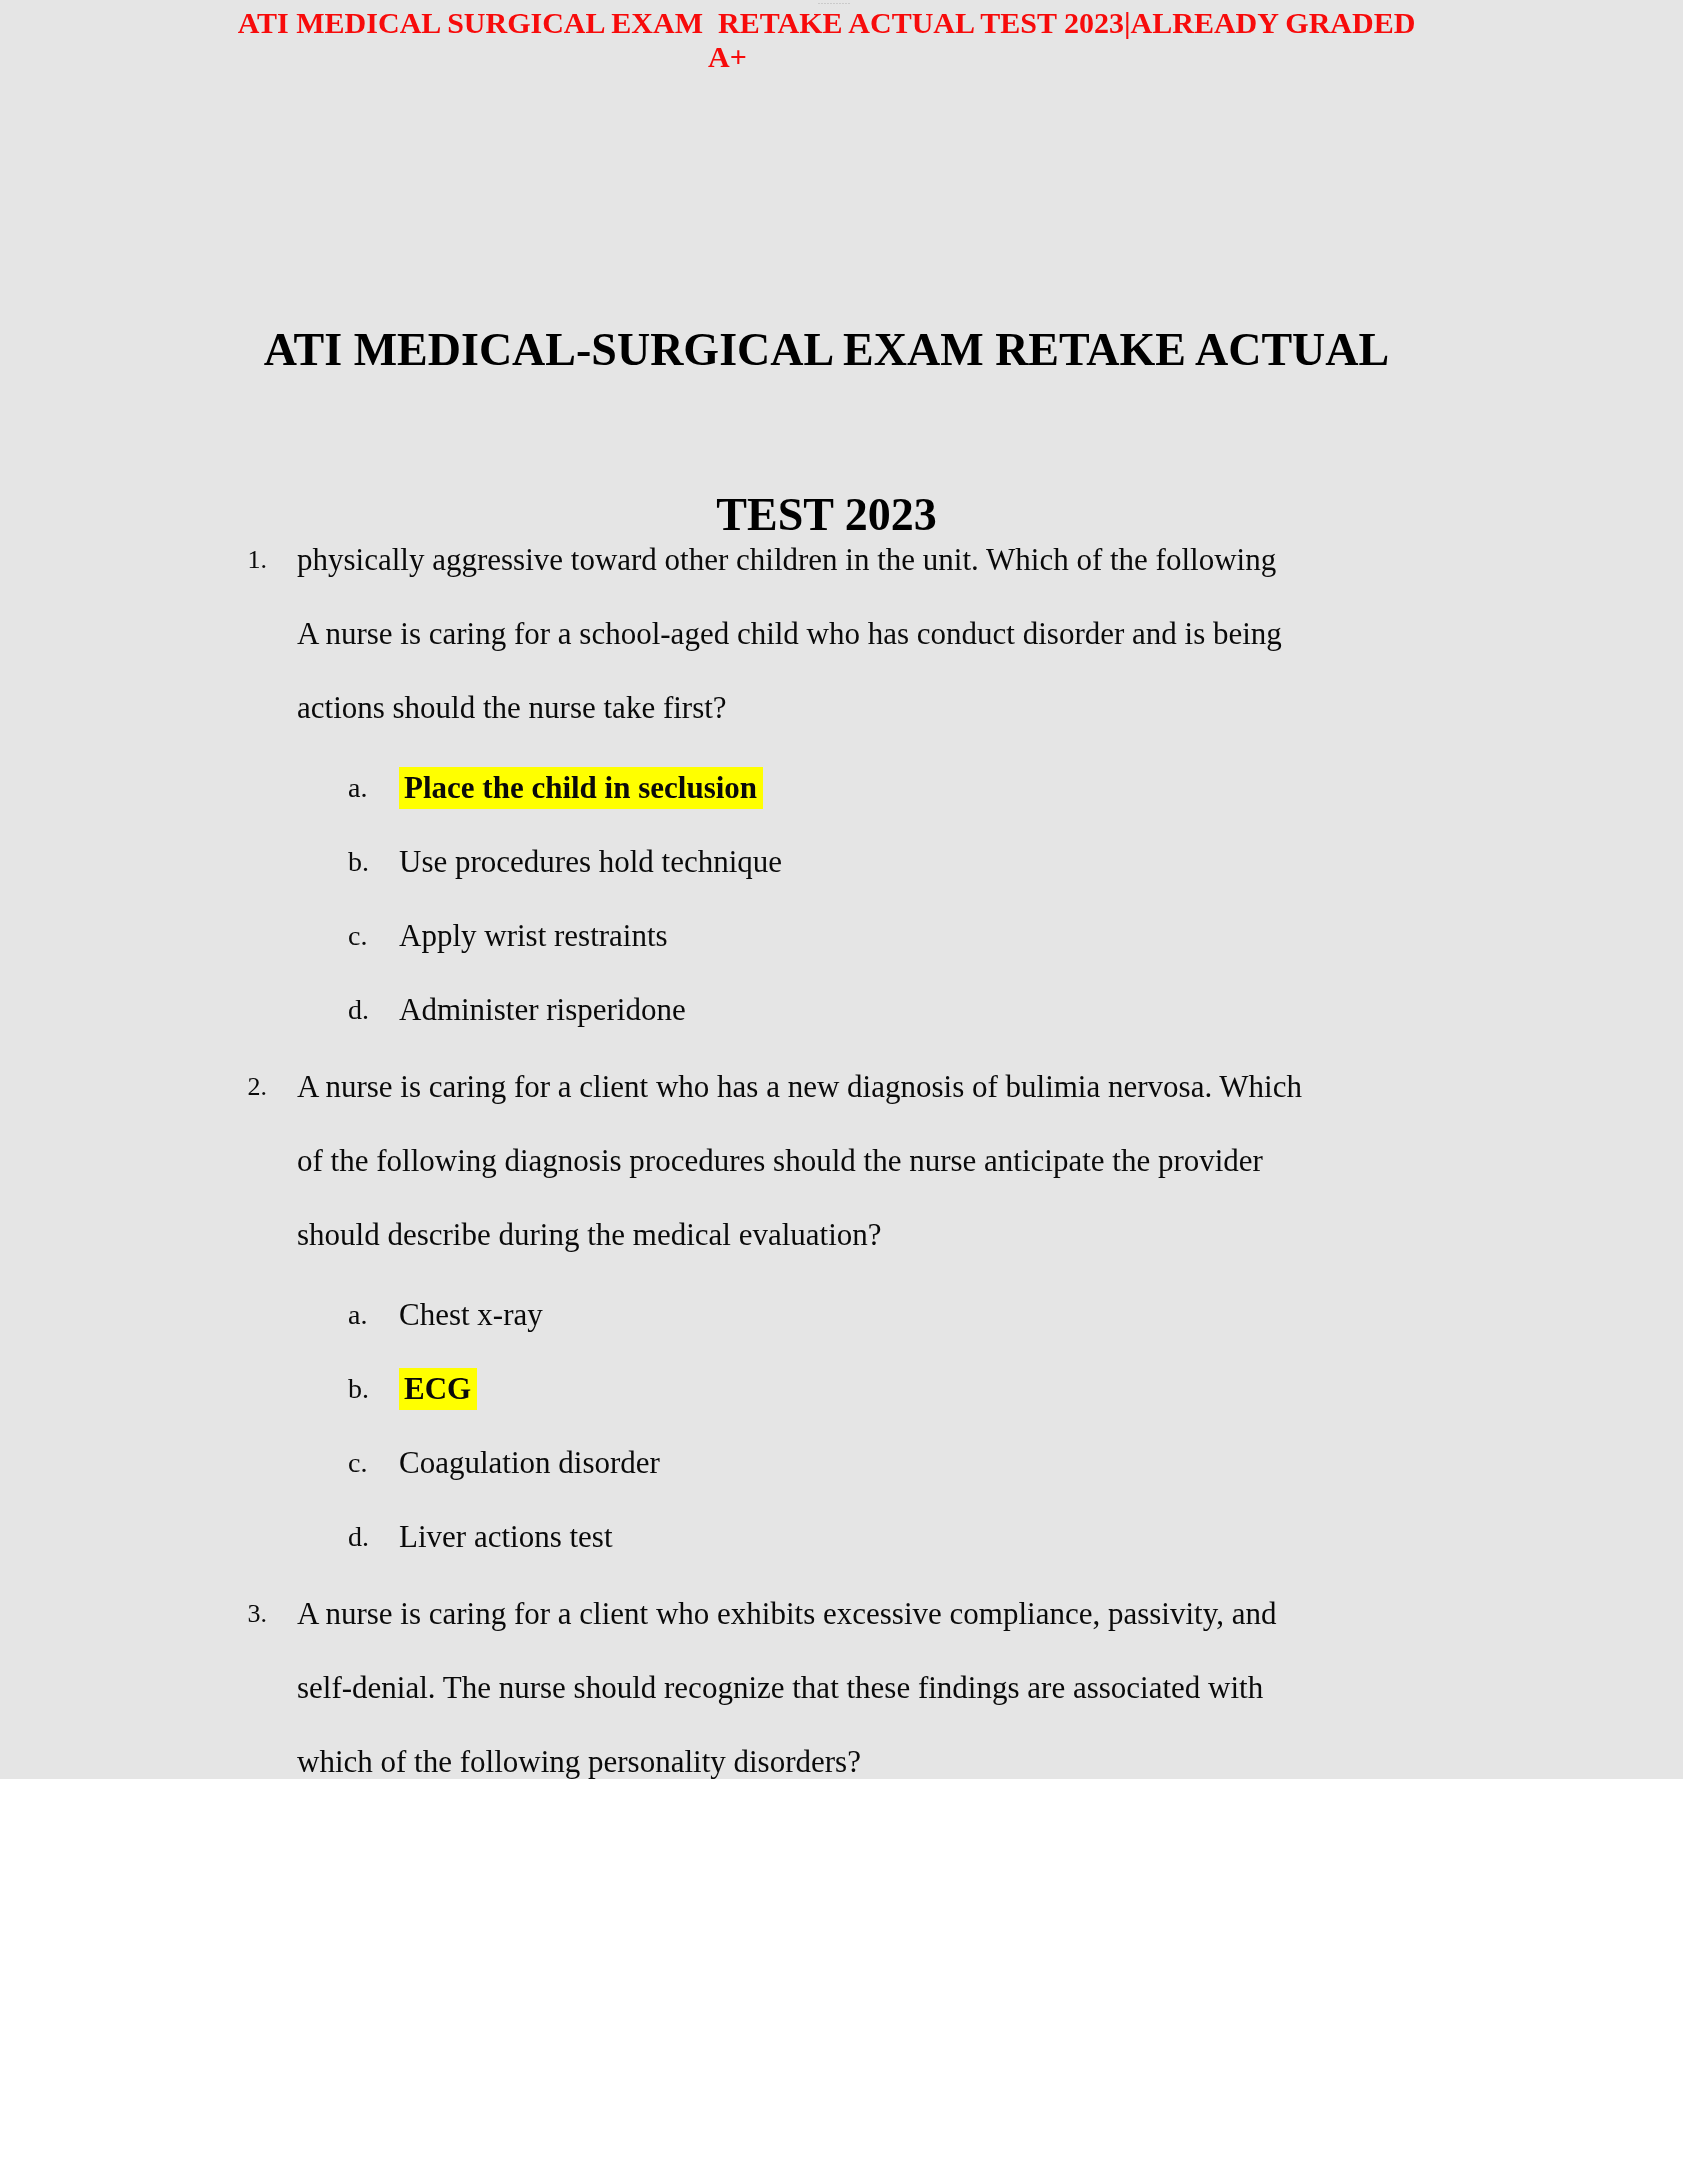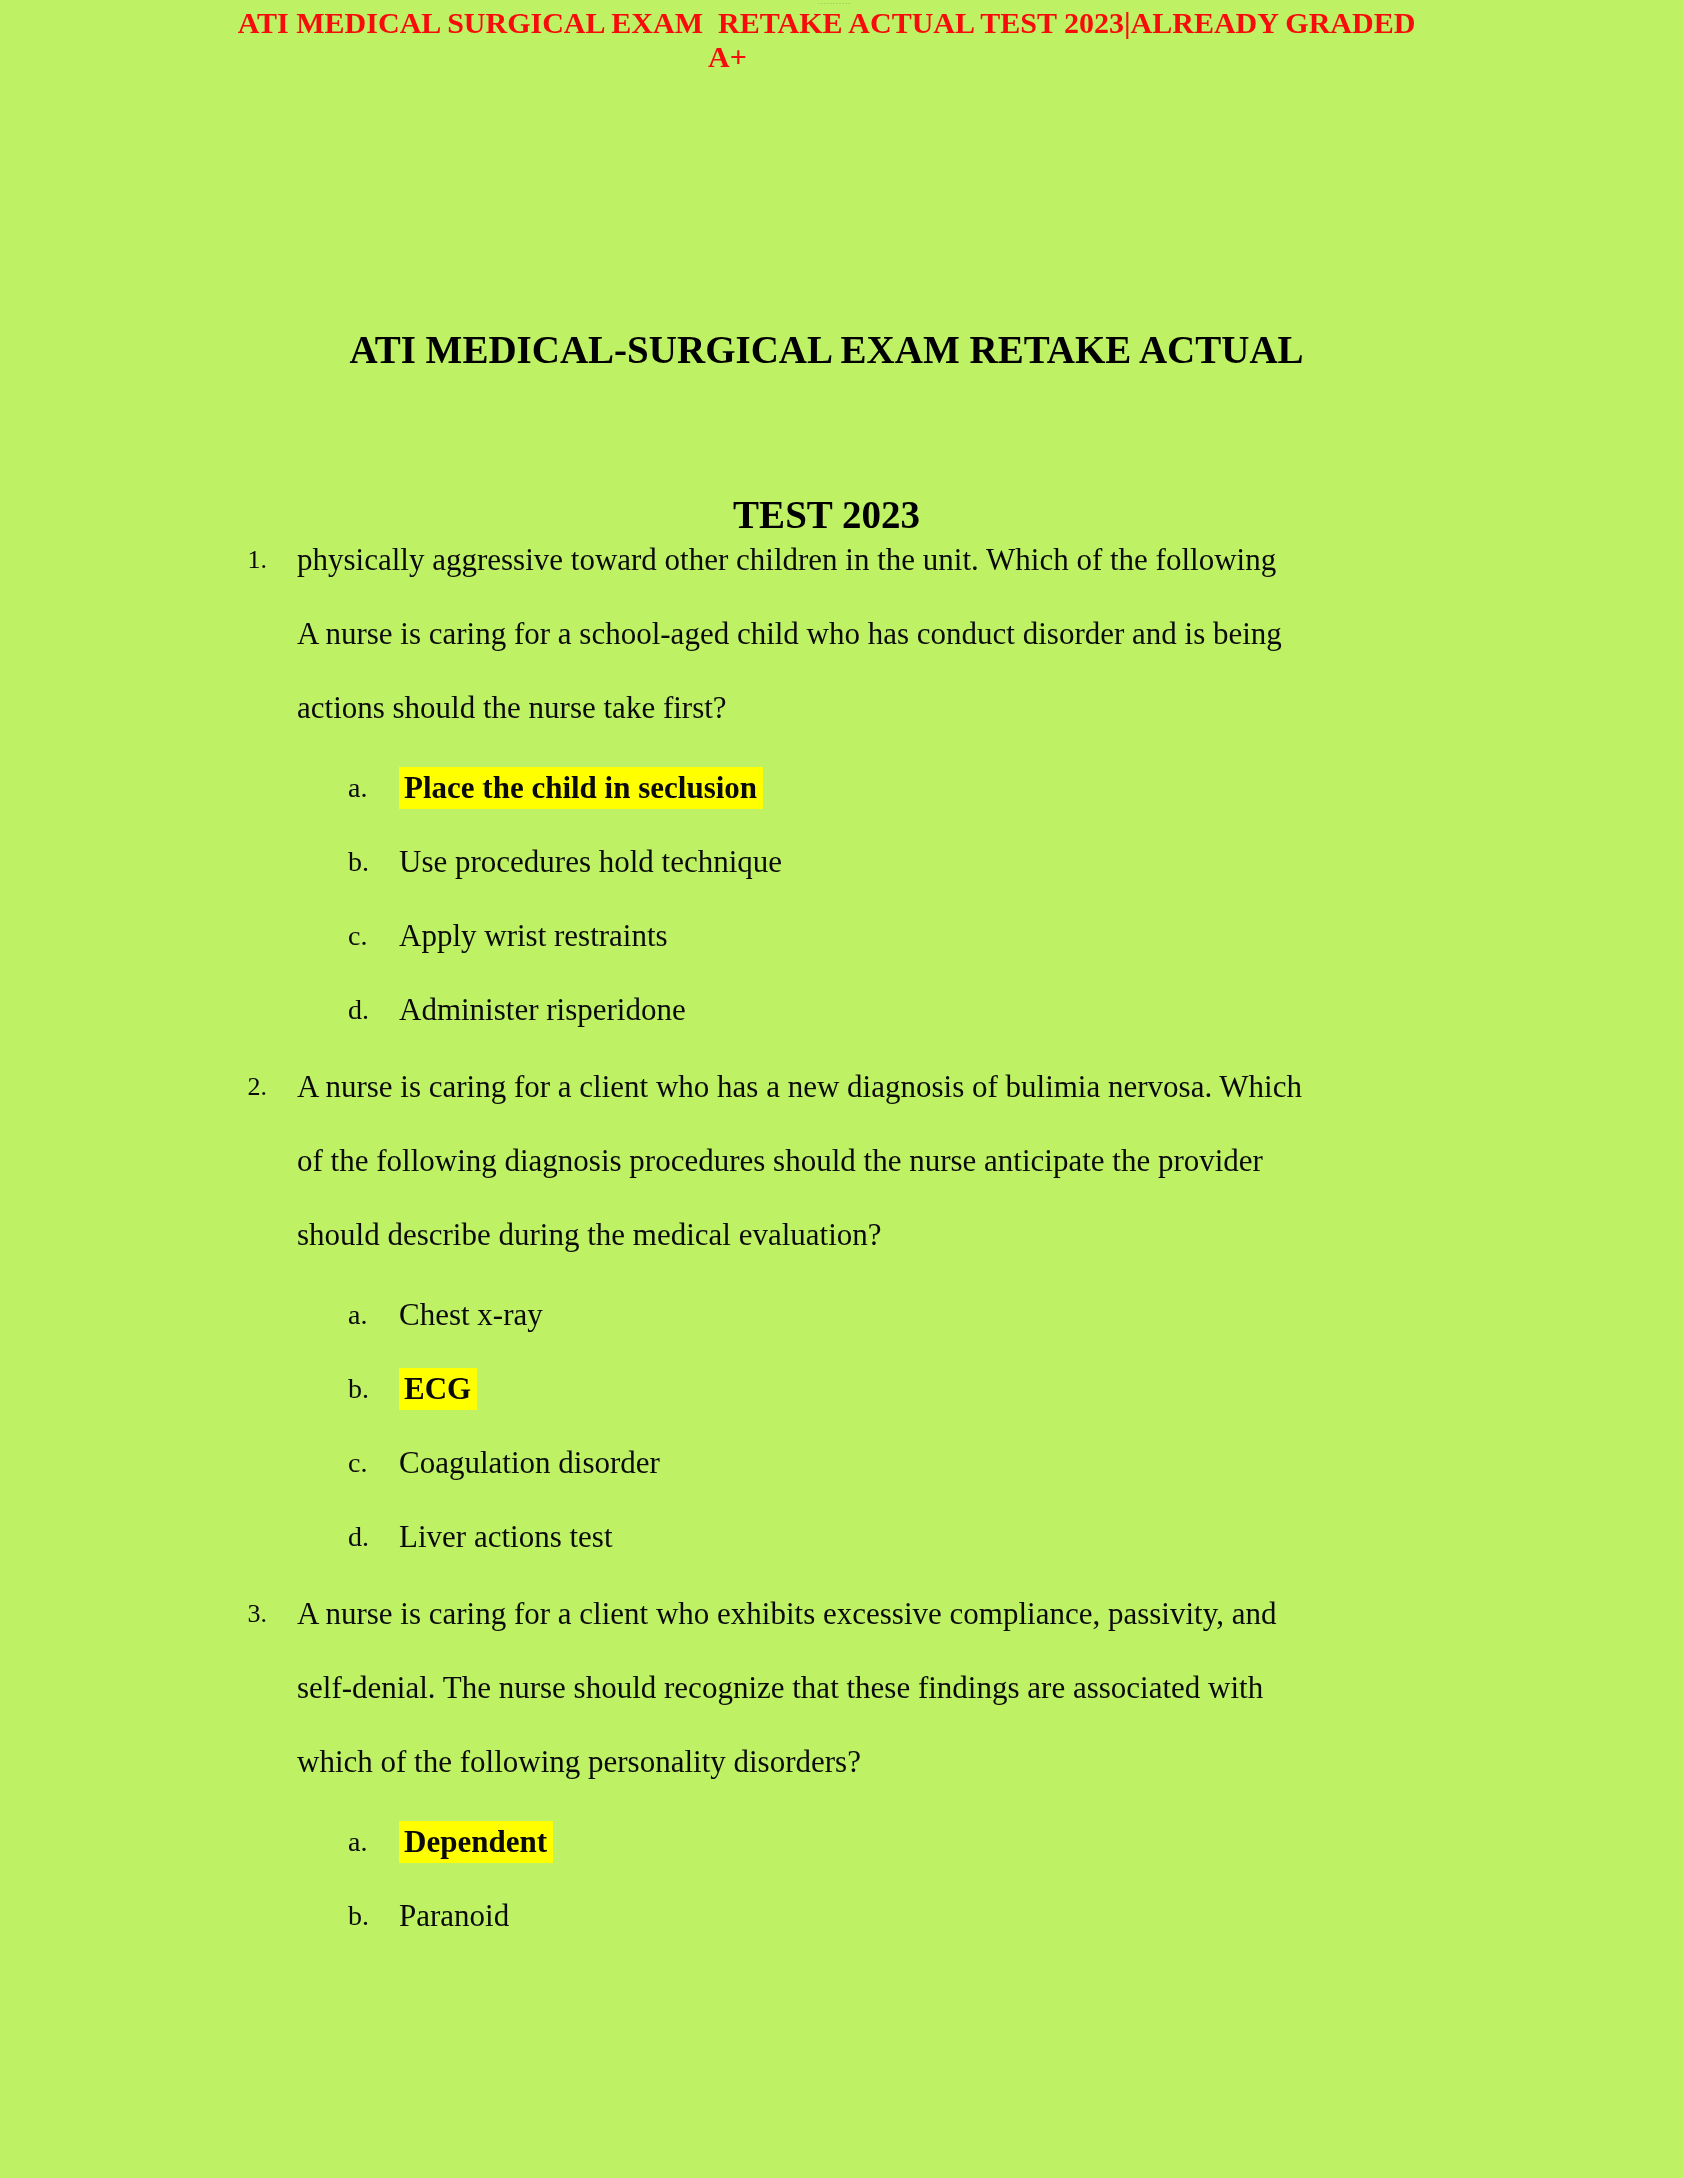--- a/index.html
+++ b/index.html
@@ -1,20 +1,20 @@
 <!DOCTYPE html>
 <html style="--accent-red: #f70b0b; --highlight: #ffff00;"><head>
 <meta charset="utf-8">
 <style>
   html,body{margin:0;padding:0;background:#ffffff;}
   .page{
     position:relative;
     width:1683px;
-    height:2178px;
-    background:#bef264;
+    height:1779px;
+    background:#e5e5e5;
     font-family:"Liberation Serif","DejaVu Serif",serif;
     color:#0a0a0a;
     overflow:hidden;
   }
   .micro{
     position:absolute;
     left:818px;
     top:1px;
     font-size:6px;
     line-height:6px;
@@ -34,21 +34,21 @@
   }
   .red-l1{white-space:pre;}
   .red-l2{width:1139px;}
   .title{
     position:absolute;
     top:212px;
     left:158px;
     width:1337px;
     text-align:center;
     font-weight:bold;
-    font-size:39px;
+    font-size:46px;
     line-height:55px;
     color:#000000;
     white-space:pre;
   }
   .qbody{
     position:absolute;
     left:158px;
     top:523px;
     font-size:31px;
     line-height:74px;

